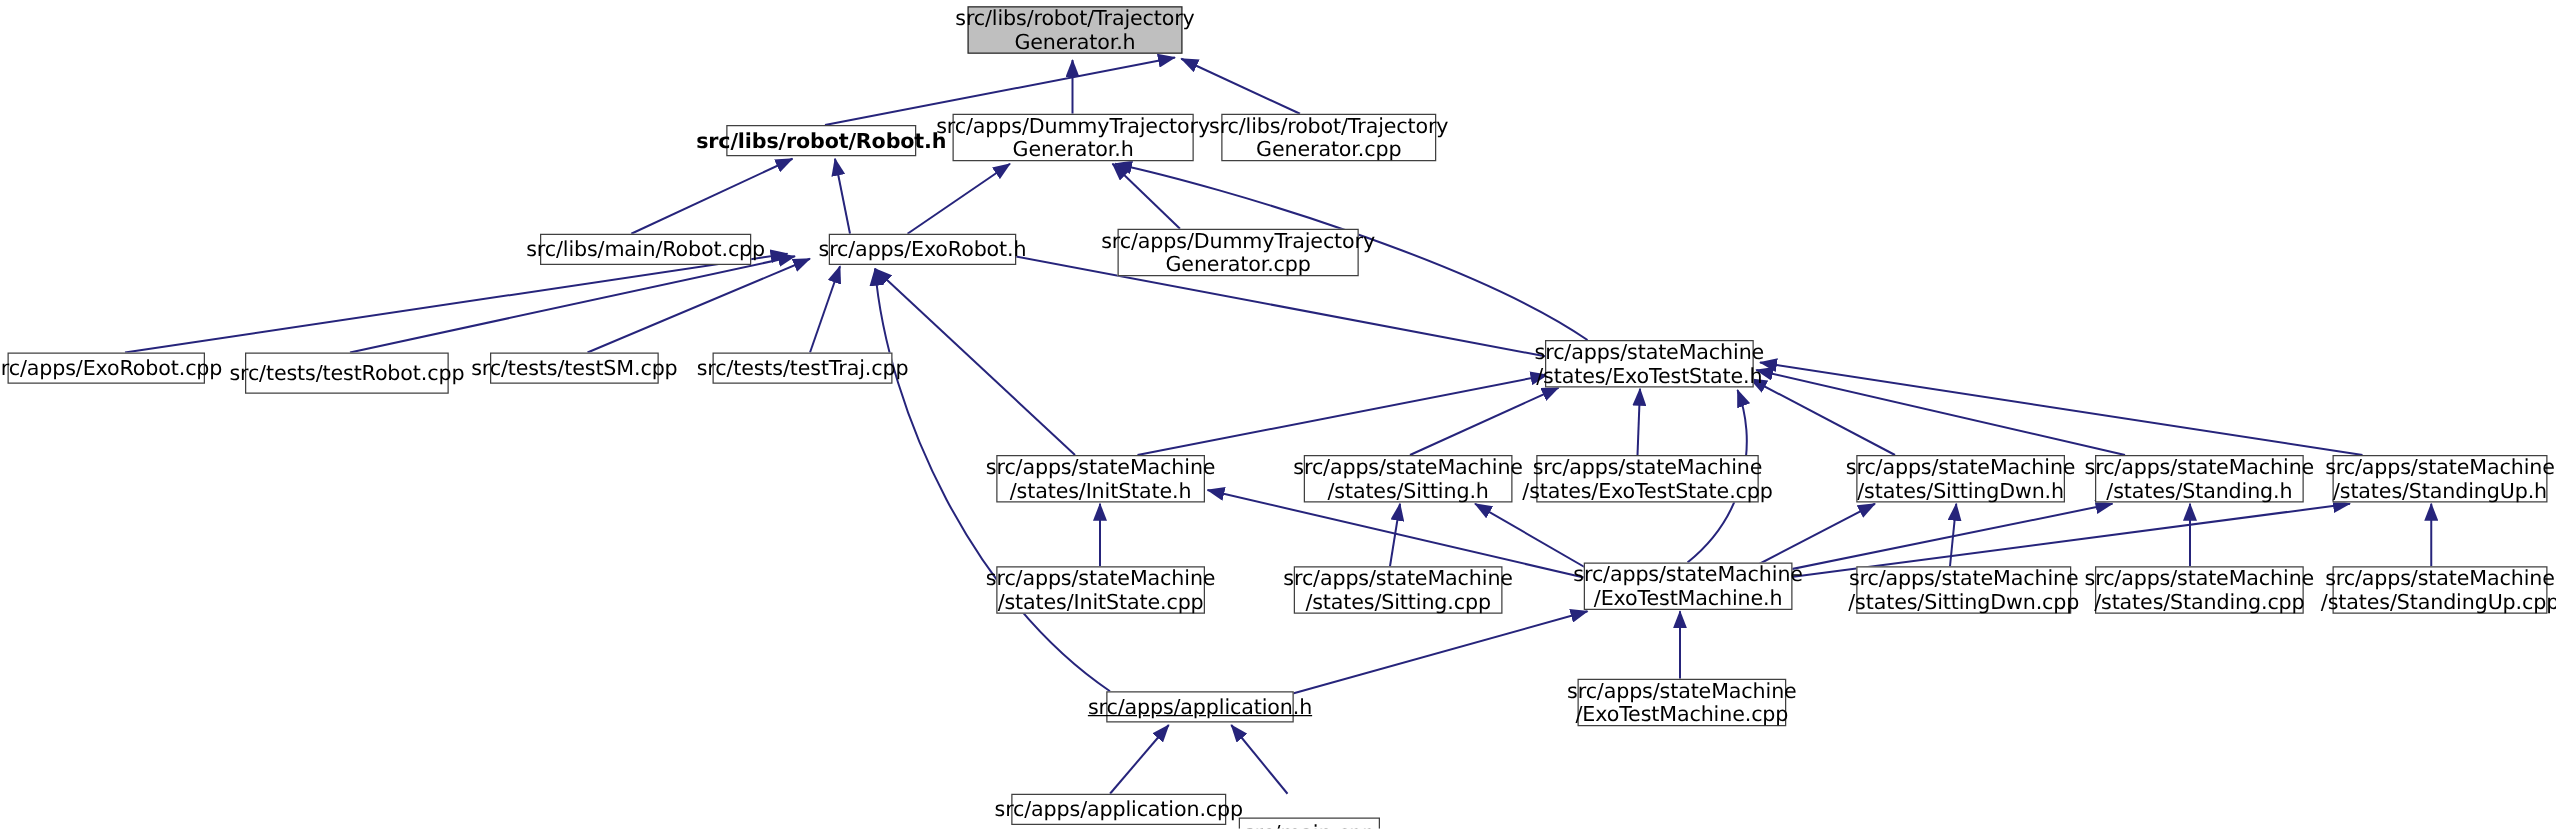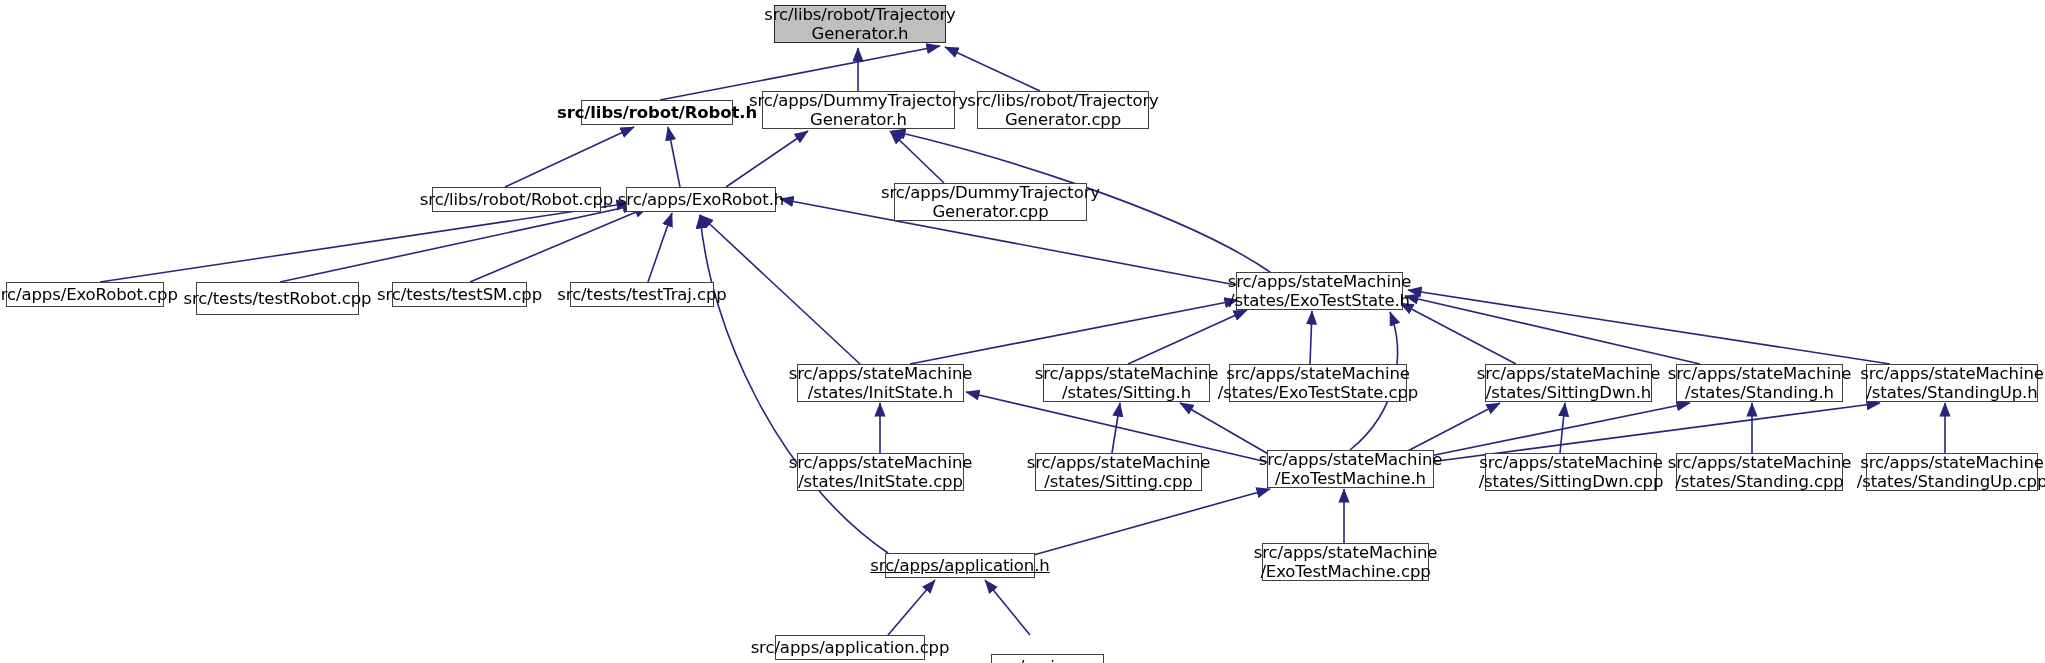--- a/index.html
+++ b/index.html
@@ -98,22 +98,22 @@
       </g>
   </svg>
   <div id="nodes-layer">
       <div class="graph-node root" style="left: 774px; top: 5px; width: 172px; height: 38px;"><span class="node-label">src/libs/robot/Trajectory
 Generator.h</span></div>
       <div class="graph-node" style="left: 581px; top: 100px; width: 152px; height: 25px; font-weight: bold;"><span class="node-label">src/libs/robot/Robot.h</span></div>
       <div class="graph-node" style="left: 762px; top: 91px; width: 193px; height: 38px;"><span class="node-label">src/apps/DummyTrajectory
 Generator.h</span></div>
       <div class="graph-node" style="left: 977px; top: 91px; width: 172px; height: 38px;"><span class="node-label">src/libs/robot/Trajectory
 Generator.cpp</span></div>
-      <div class="graph-node" style="left: 432px; top: 187px; width: 169px; height: 25px;"><span class="node-label">src/libs/robot/Robot.cpp</span></div>
-      <div class="graph-node" style="left: 626px; top: 187px; width: 150px; height: 25px;"><span class="node-label">src/apps/ExoRobot.h</span></div>
+      <div class="graph-node" style="left: 432px; top: 187px; width: 169px; height: 25px;"><span class="node-label">src/libs/main/Robot.cpp</span></div>
+      <div class="graph-node" style="left: 663px; top: 187px; width: 150px; height: 25px;"><span class="node-label">src/apps/ExoRobot.h</span></div>
       <div class="graph-node" style="left: 894px; top: 183px; width: 193px; height: 38px;"><span class="node-label">src/apps/DummyTrajectory
 Generator.cpp</span></div>
       <div class="graph-node" style="left: 6px; top: 282px; width: 158px; height: 25px;"><span class="node-label">src/apps/ExoRobot.cpp</span></div>
       <div class="graph-node" style="left: 196px; top: 282px; width: 163px; height: 33px;"><span class="node-label">src/tests/testRobot.cpp</span></div>
       <div class="graph-node" style="left: 392px; top: 282px; width: 135px; height: 25px;"><span class="node-label">src/tests/testSM.cpp</span></div>
       <div class="graph-node" style="left: 570px; top: 282px; width: 144px; height: 25px;"><span class="node-label">src/tests/testTraj.cpp</span></div>
       <div class="graph-node" style="left: 1236px; top: 272px; width: 167px; height: 38px;"><span class="node-label">src/apps/stateMachine
 /states/ExoTestState.h</span></div>
       <div class="graph-node" style="left: 797px; top: 364px; width: 167px; height: 38px;"><span class="node-label">src/apps/stateMachine
 /states/InitState.h</span></div>
@@ -135,16 +135,16 @@
 /ExoTestMachine.h</span></div>
       <div class="graph-node" style="left: 1485px; top: 453px; width: 172px; height: 38px;"><span class="node-label">src/apps/stateMachine
 /states/SittingDwn.cpp</span></div>
       <div class="graph-node" style="left: 1676px; top: 453px; width: 167px; height: 38px;"><span class="node-label">src/apps/stateMachine
 /states/Standing.cpp</span></div>
       <div class="graph-node" style="left: 1866px; top: 453px; width: 172px; height: 38px;"><span class="node-label">src/apps/stateMachine
 /states/StandingUp.cpp</span></div>
       <div class="graph-node" style="left: 1262px; top: 543px; width: 167px; height: 38px;"><span class="node-label">src/apps/stateMachine
 /ExoTestMachine.cpp</span></div>
       <div class="graph-node" style="left: 885px; top: 553px; width: 150px; height: 25px; text-decoration: underline;"><span class="node-label">src/apps/application.h</span></div>
-      <div class="graph-node" style="left: 775px; top: 635px; width: 150px; height: 25px;"><span class="node-label">src/apps/application.cpp</span></div>
+      <div class="graph-node" style="left: 809px; top: 635px; width: 172px; height: 25px;"><span class="node-label">src/apps/application.cpp</span></div>
       <div class="graph-node" style="left: 991px; top: 654px; width: 113px; height: 25px;"><span class="node-label">src/main.cpp</span></div>
     </div>
 </div>
 
 </body></html>

